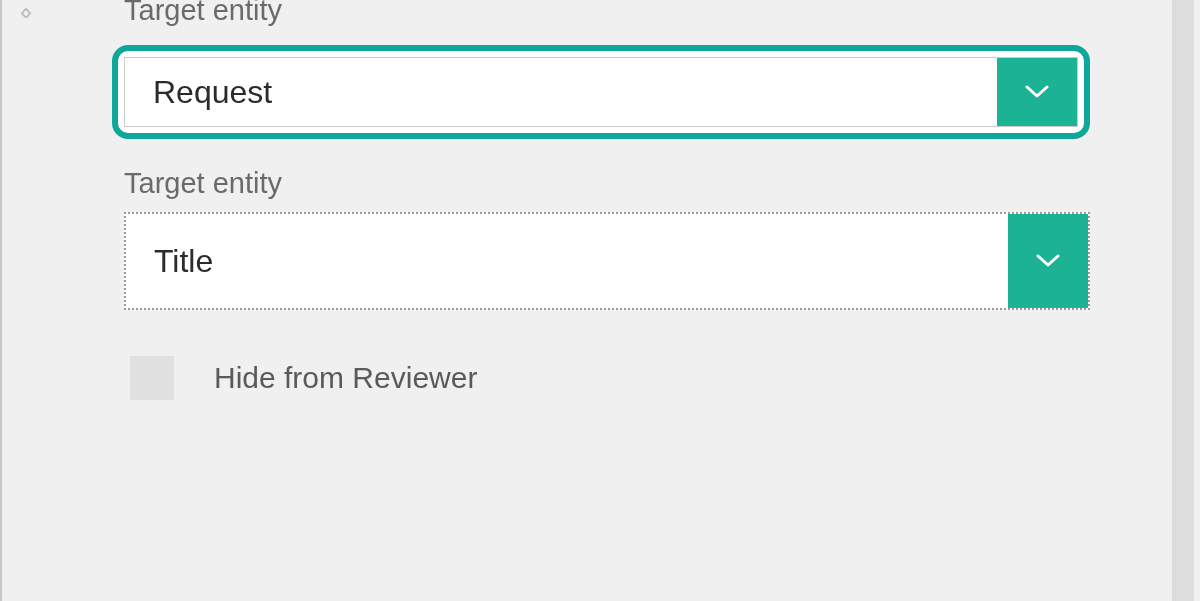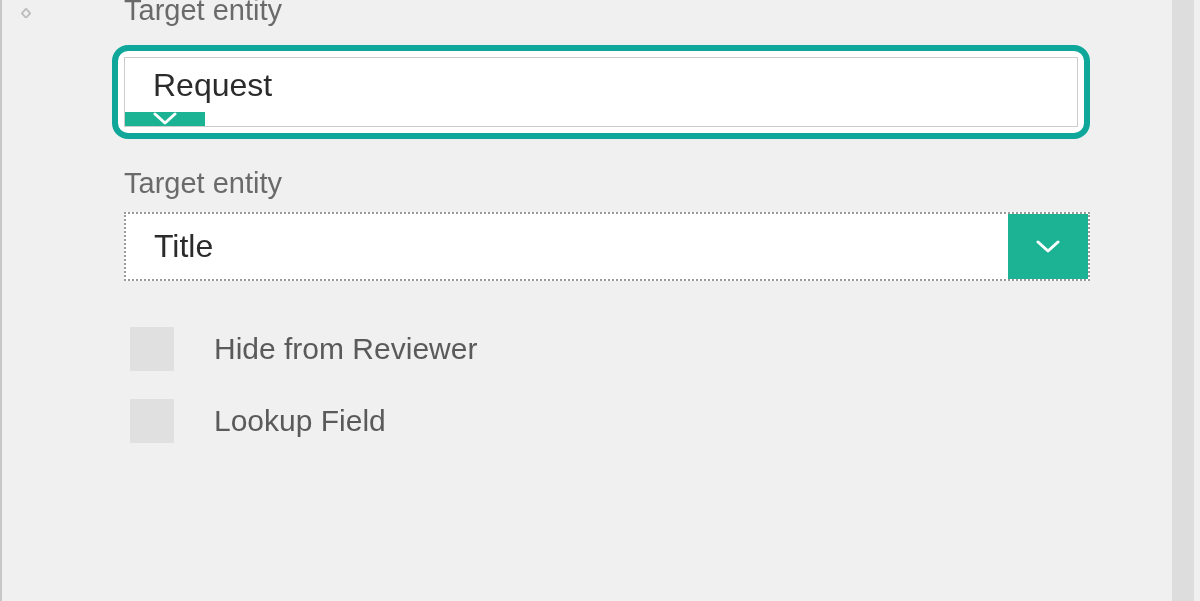--- a/index.html
+++ b/index.html
@@ -72,26 +72,25 @@
       margin-left: 50px;
       margin-right: 0;
       padding: 6px;
       margin-top: 2px;
     }
     .dropdown-highlighted .dropdown-inner {
       display: flex;
       align-items: stretch;
       width: 100%;
       border: 1px solid #ccc;
-      flex-direction: column;
     }
     .dropdown-dotted {
       display: flex;
       align-items: stretch;
-      height: 69px;
+      height: 98px;
       border: 2px dotted #9a9a9a;
       background: white;
       margin-left: 62px;
       margin-right: 0;
       margin-top: 8px;
     }
     .dropdown-value {
       flex: 1;
       display: flex;
       align-items: center;
@@ -178,20 +177,16 @@
           </span>
         </div>
       </div>
     </div>
 
     <div class="checkboxes">
       <div class="checkbox-row">
         <div class="checkbox"></div>
         <div class="checkbox-label">Hide from Reviewer</div>
       </div>
-      <div class="checkbox-row">
-        <div class="checkbox"></div>
-        <div class="checkbox-label">Lookup Field</div>
-      </div>
     </div>
 
   </div>
 </div>
 
 </body></html>

